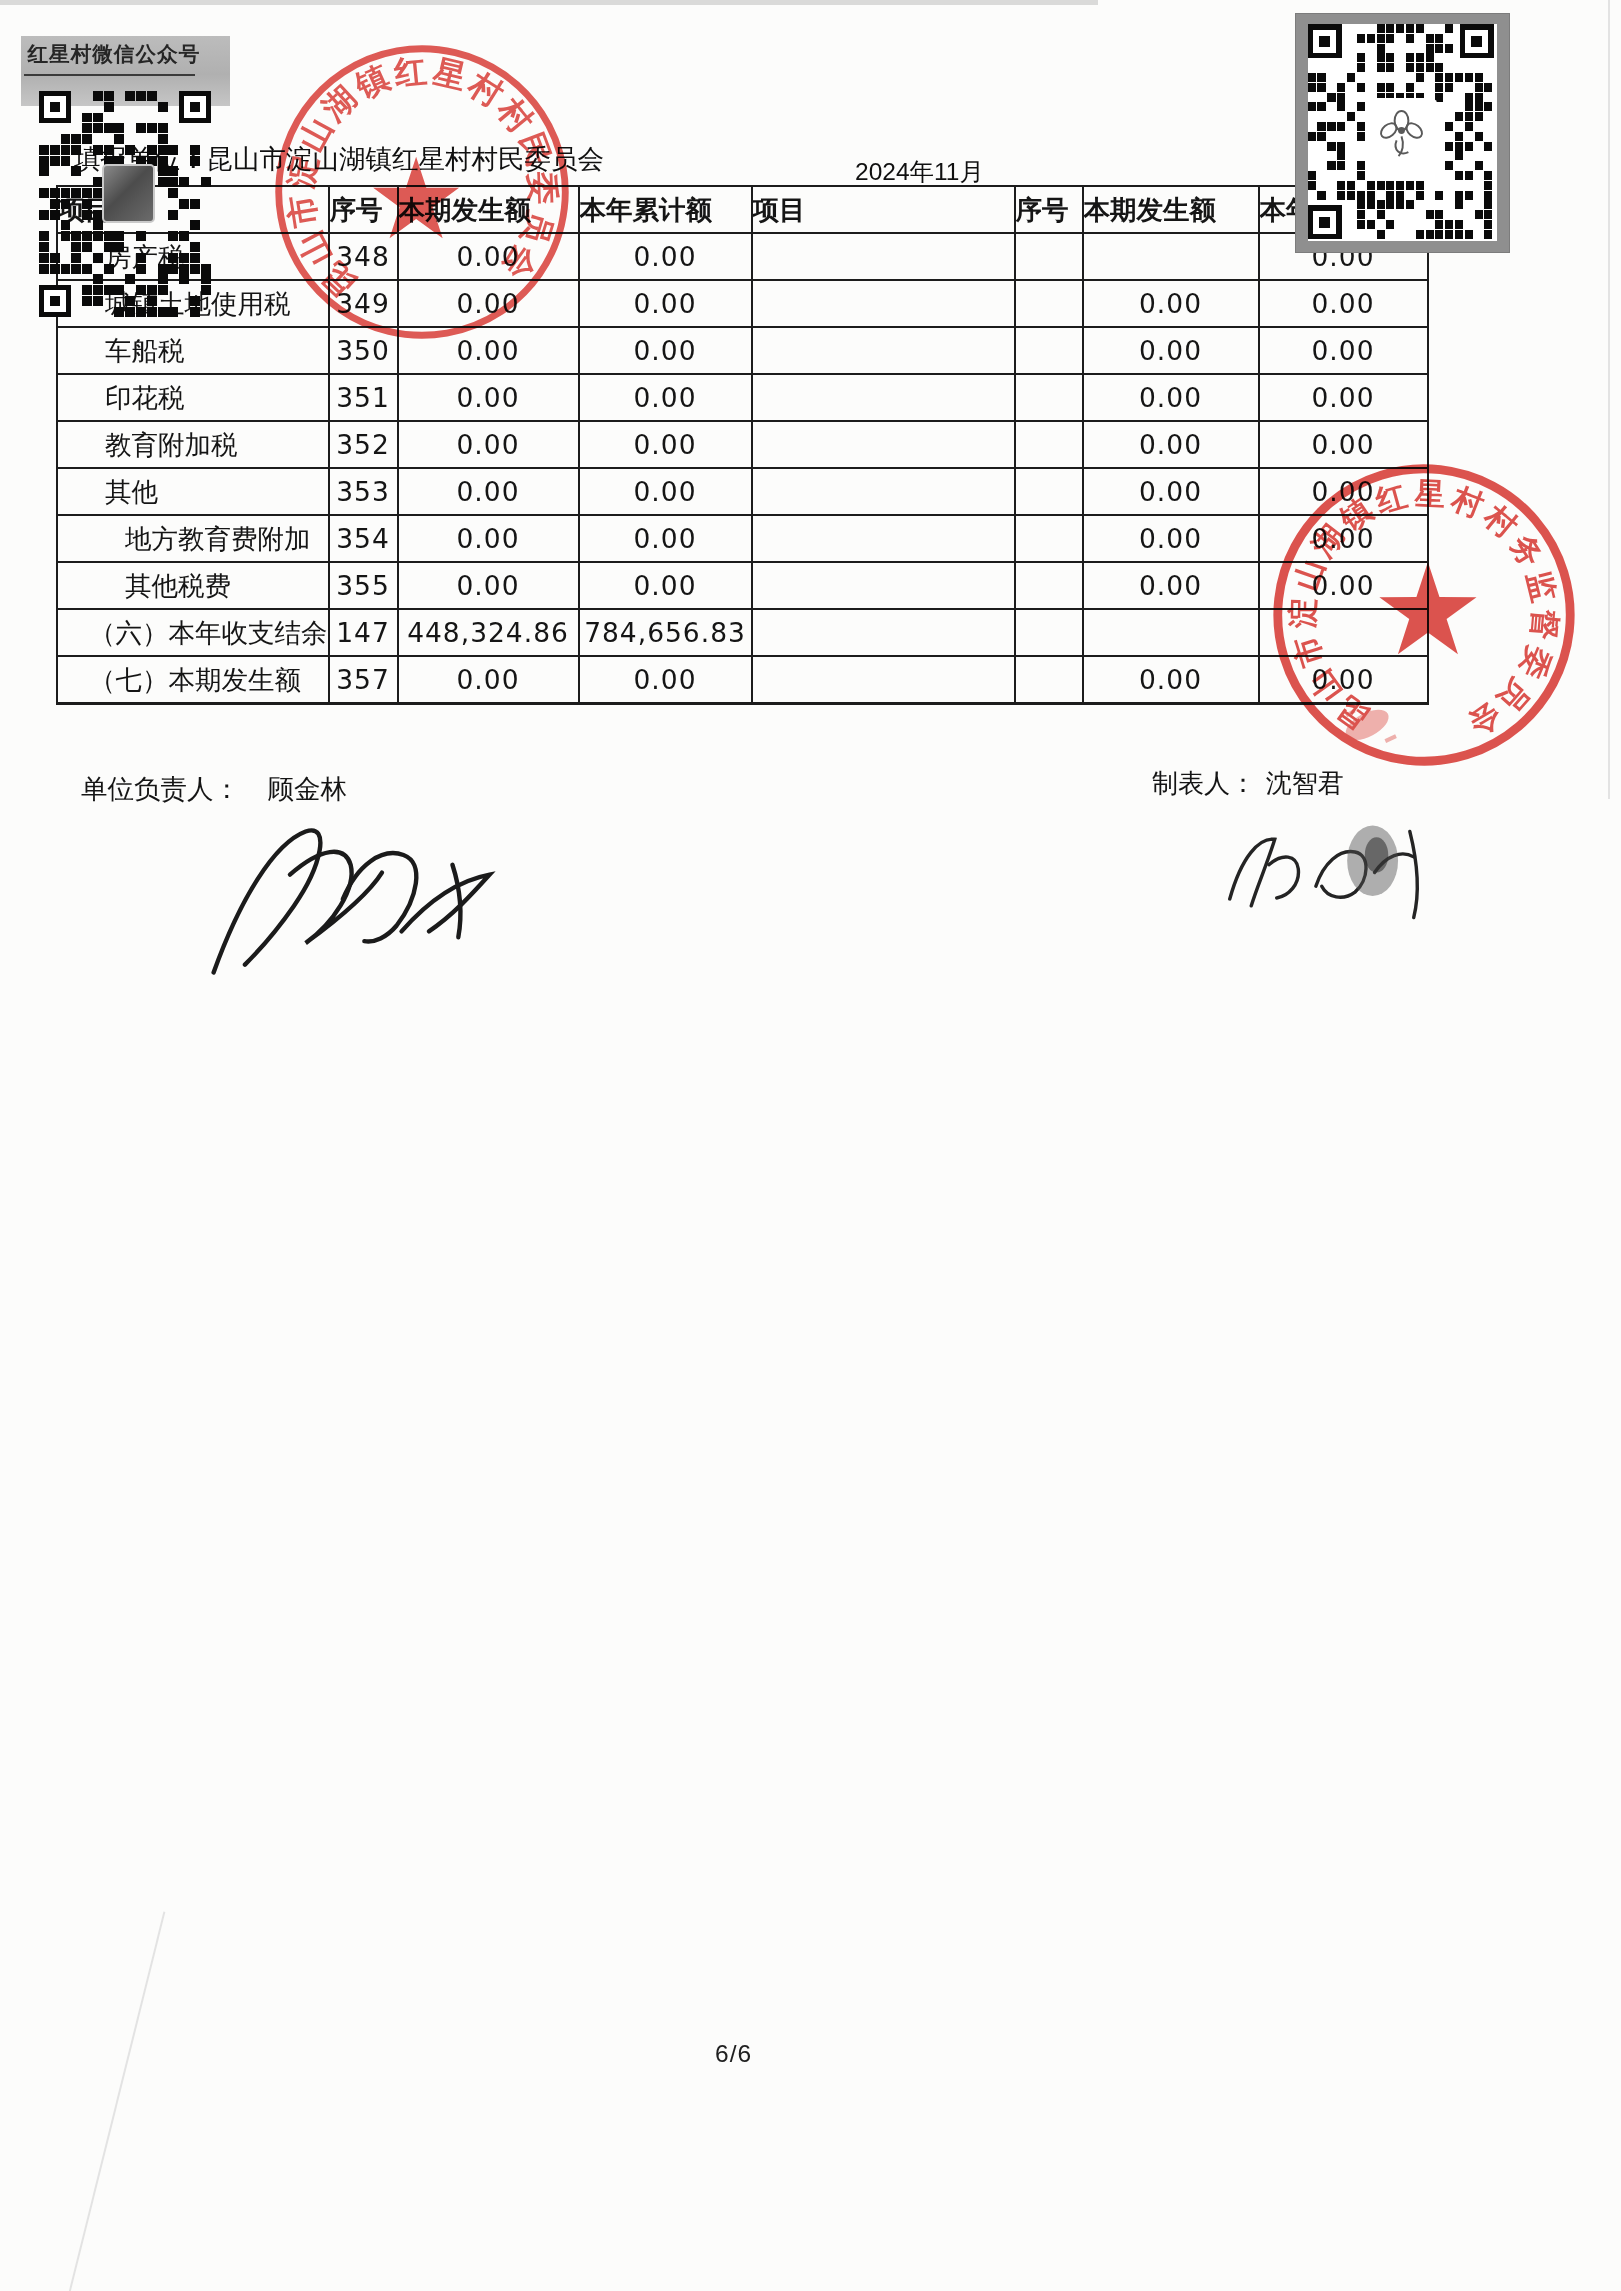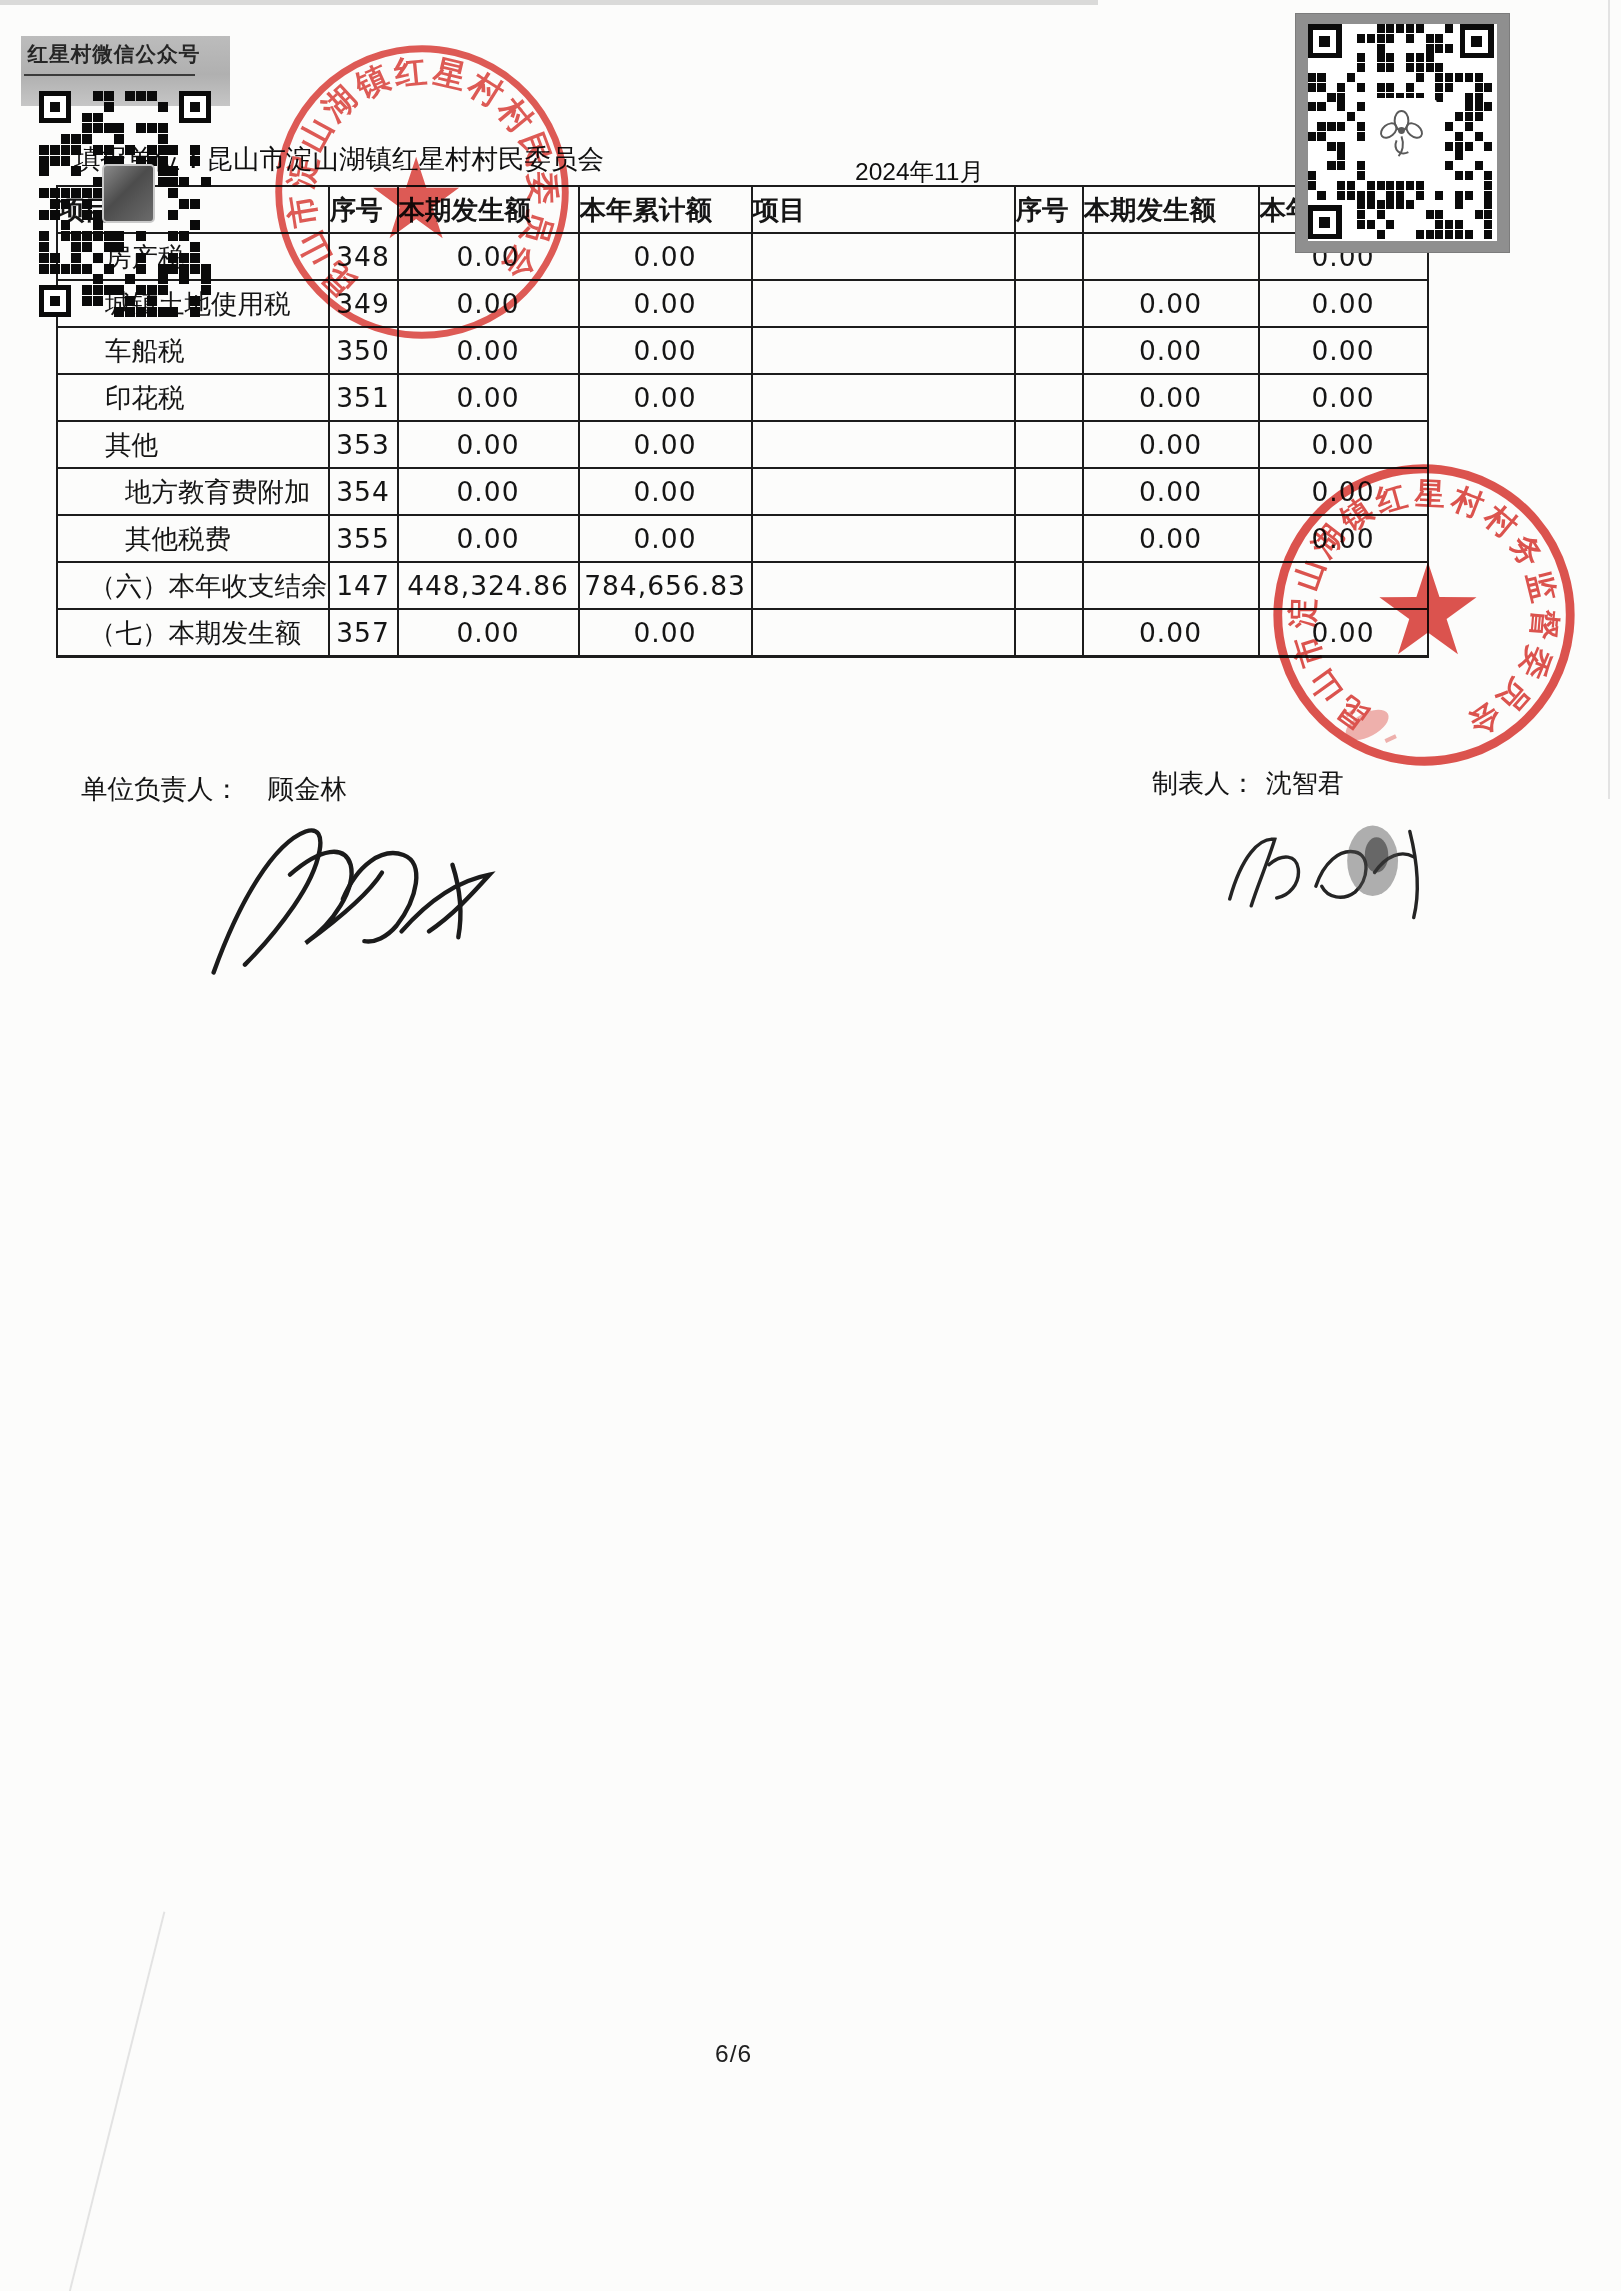--- a/index.html
+++ b/index.html
@@ -129,20 +129,30 @@
           <td class="num">0.00</td>
           <td class="num">0.00</td>
           <td class="item ind0"></td>
           <td class="num"></td>
           <td class="num">0.00</td>
           <td class="num">0.00</td>
         </tr>
         <tr>
           <td class="item ind1">印花税</td>
           <td class="num">351</td>
+          <td class="num">0.00</td>
+          <td class="num">0.00</td>
+          <td class="item ind0"></td>
+          <td class="num"></td>
+          <td class="num">0.00</td>
+          <td class="num">0.00</td>
+        </tr>
+        <tr>
+          <td class="item ind1">教育附加税</td>
+          <td class="num">352</td>
           <td class="num">0.00</td>
           <td class="num">0.00</td>
           <td class="item ind0"></td>
           <td class="num"></td>
           <td class="num">0.00</td>
           <td class="num">0.00</td>
         </tr>
         <tr>
           <td class="item ind1">其他</td>
           <td class="num">353</td>

